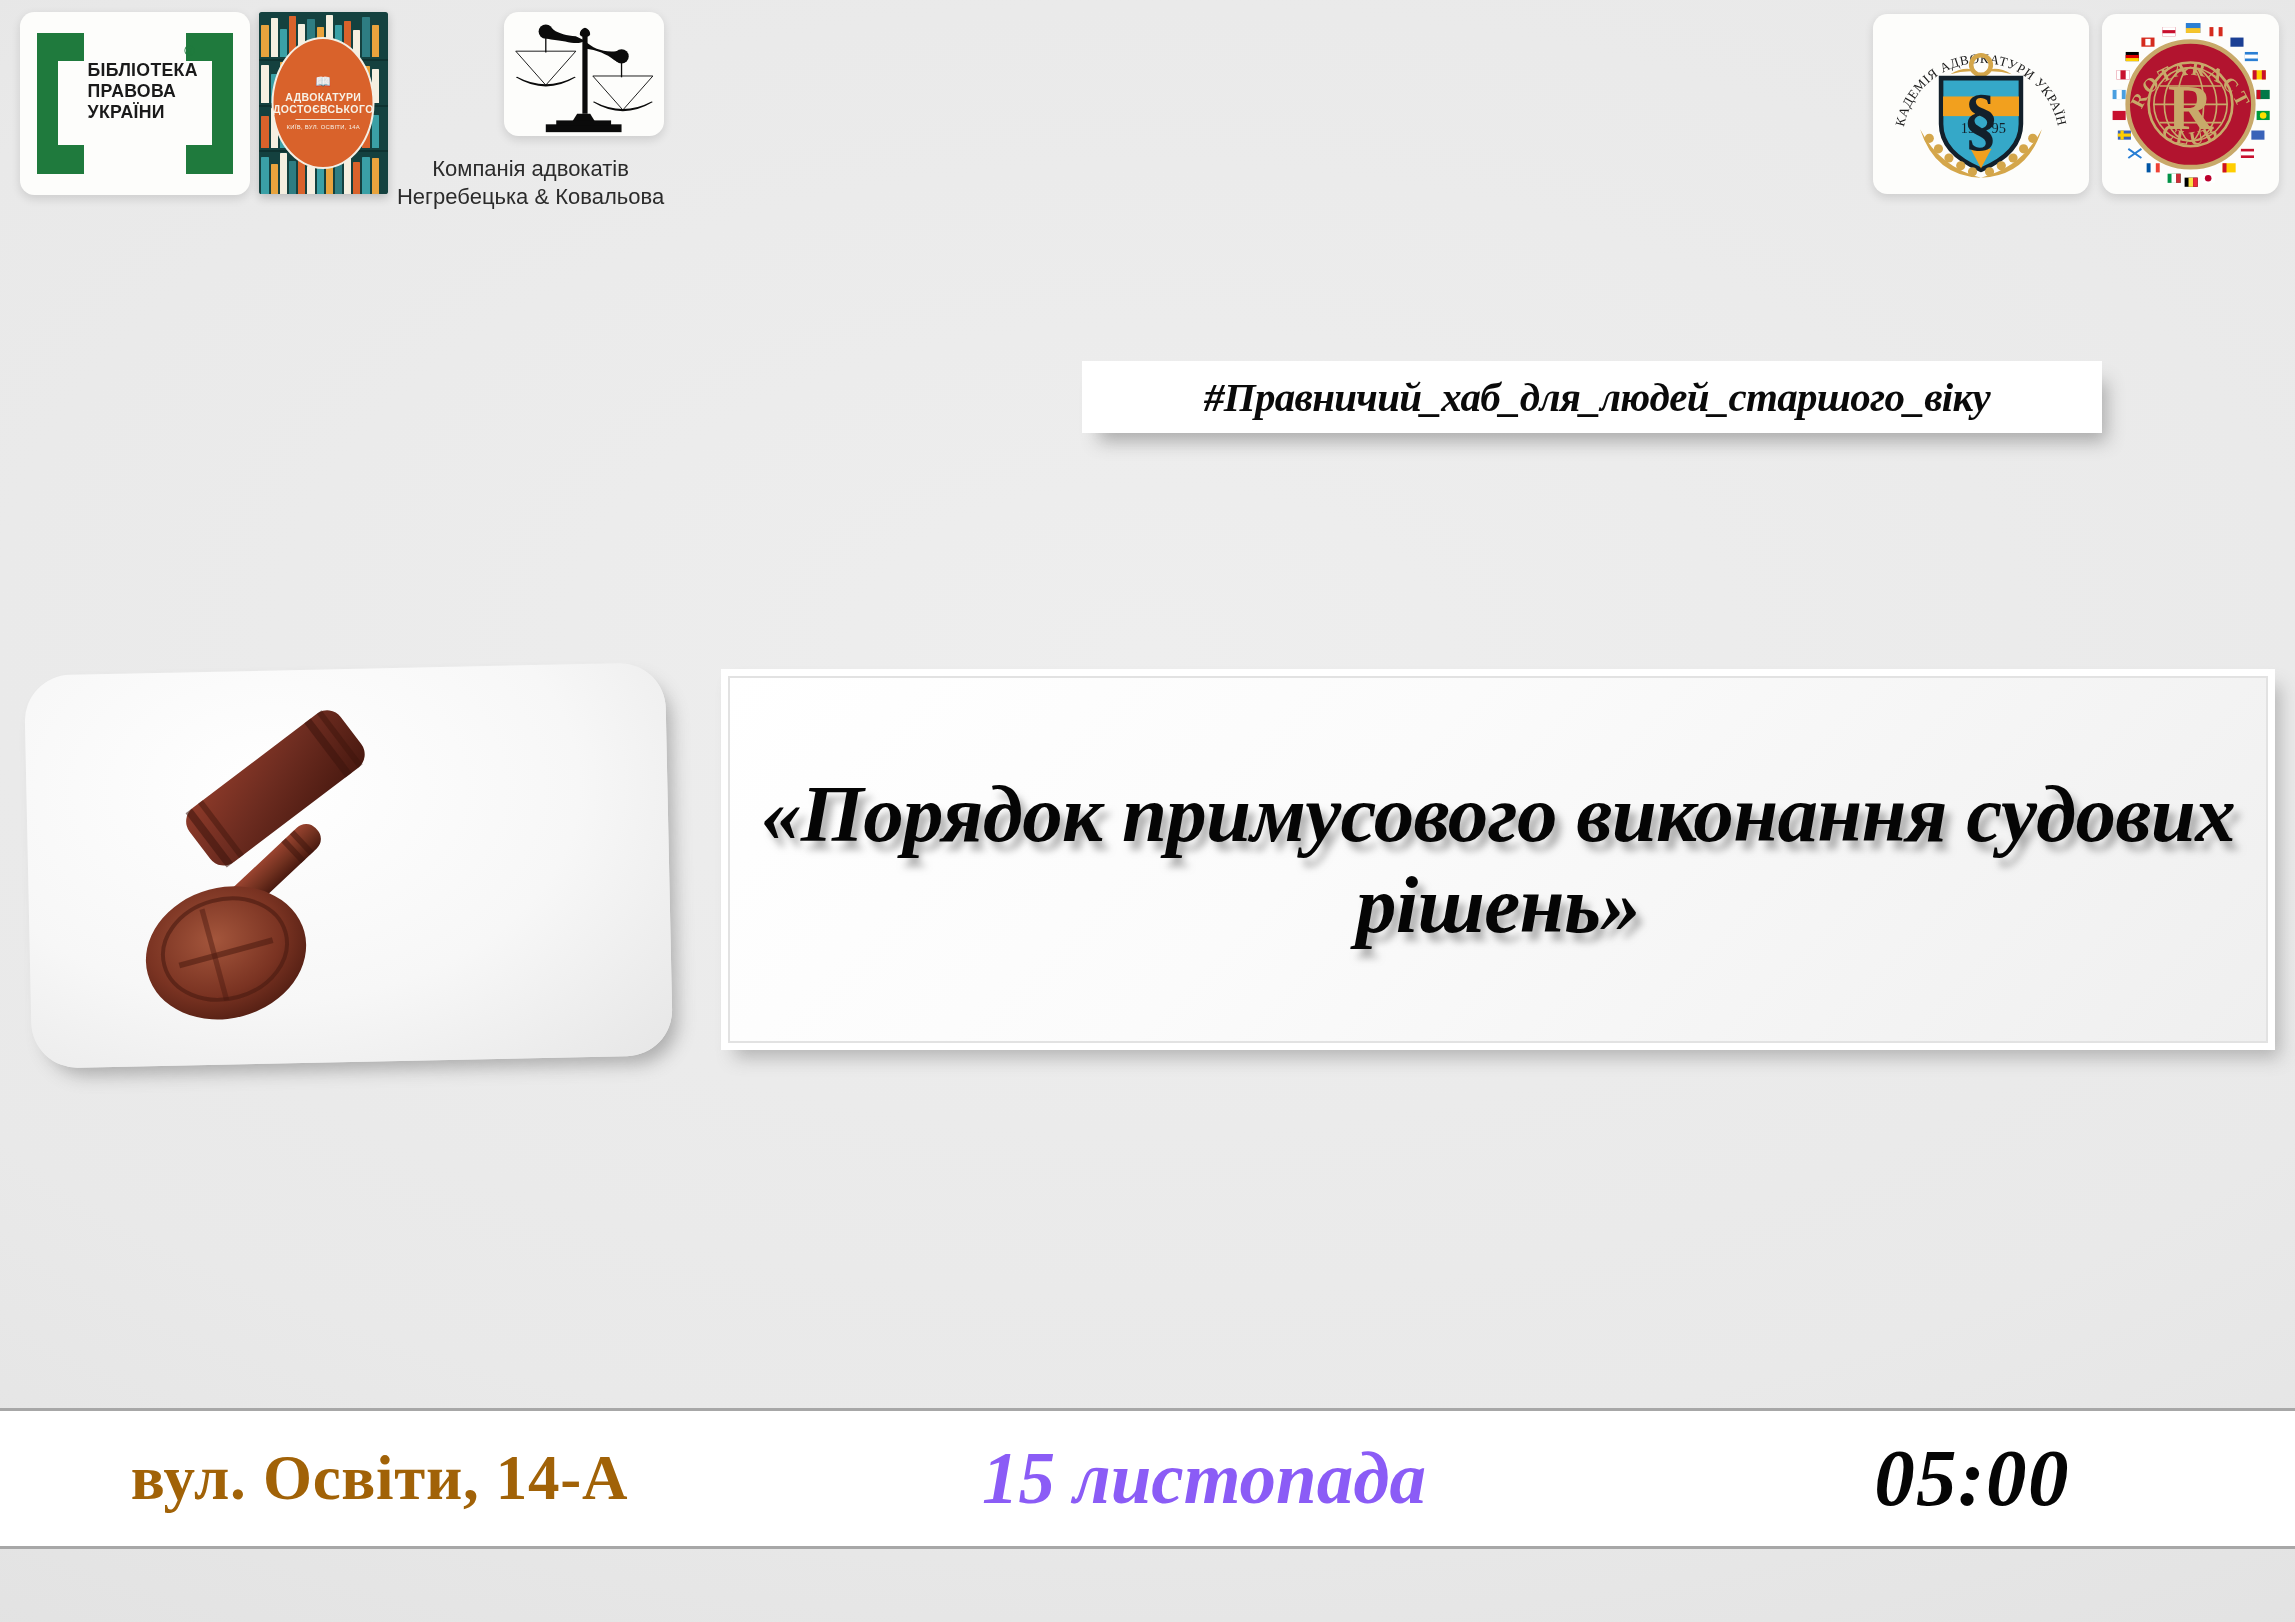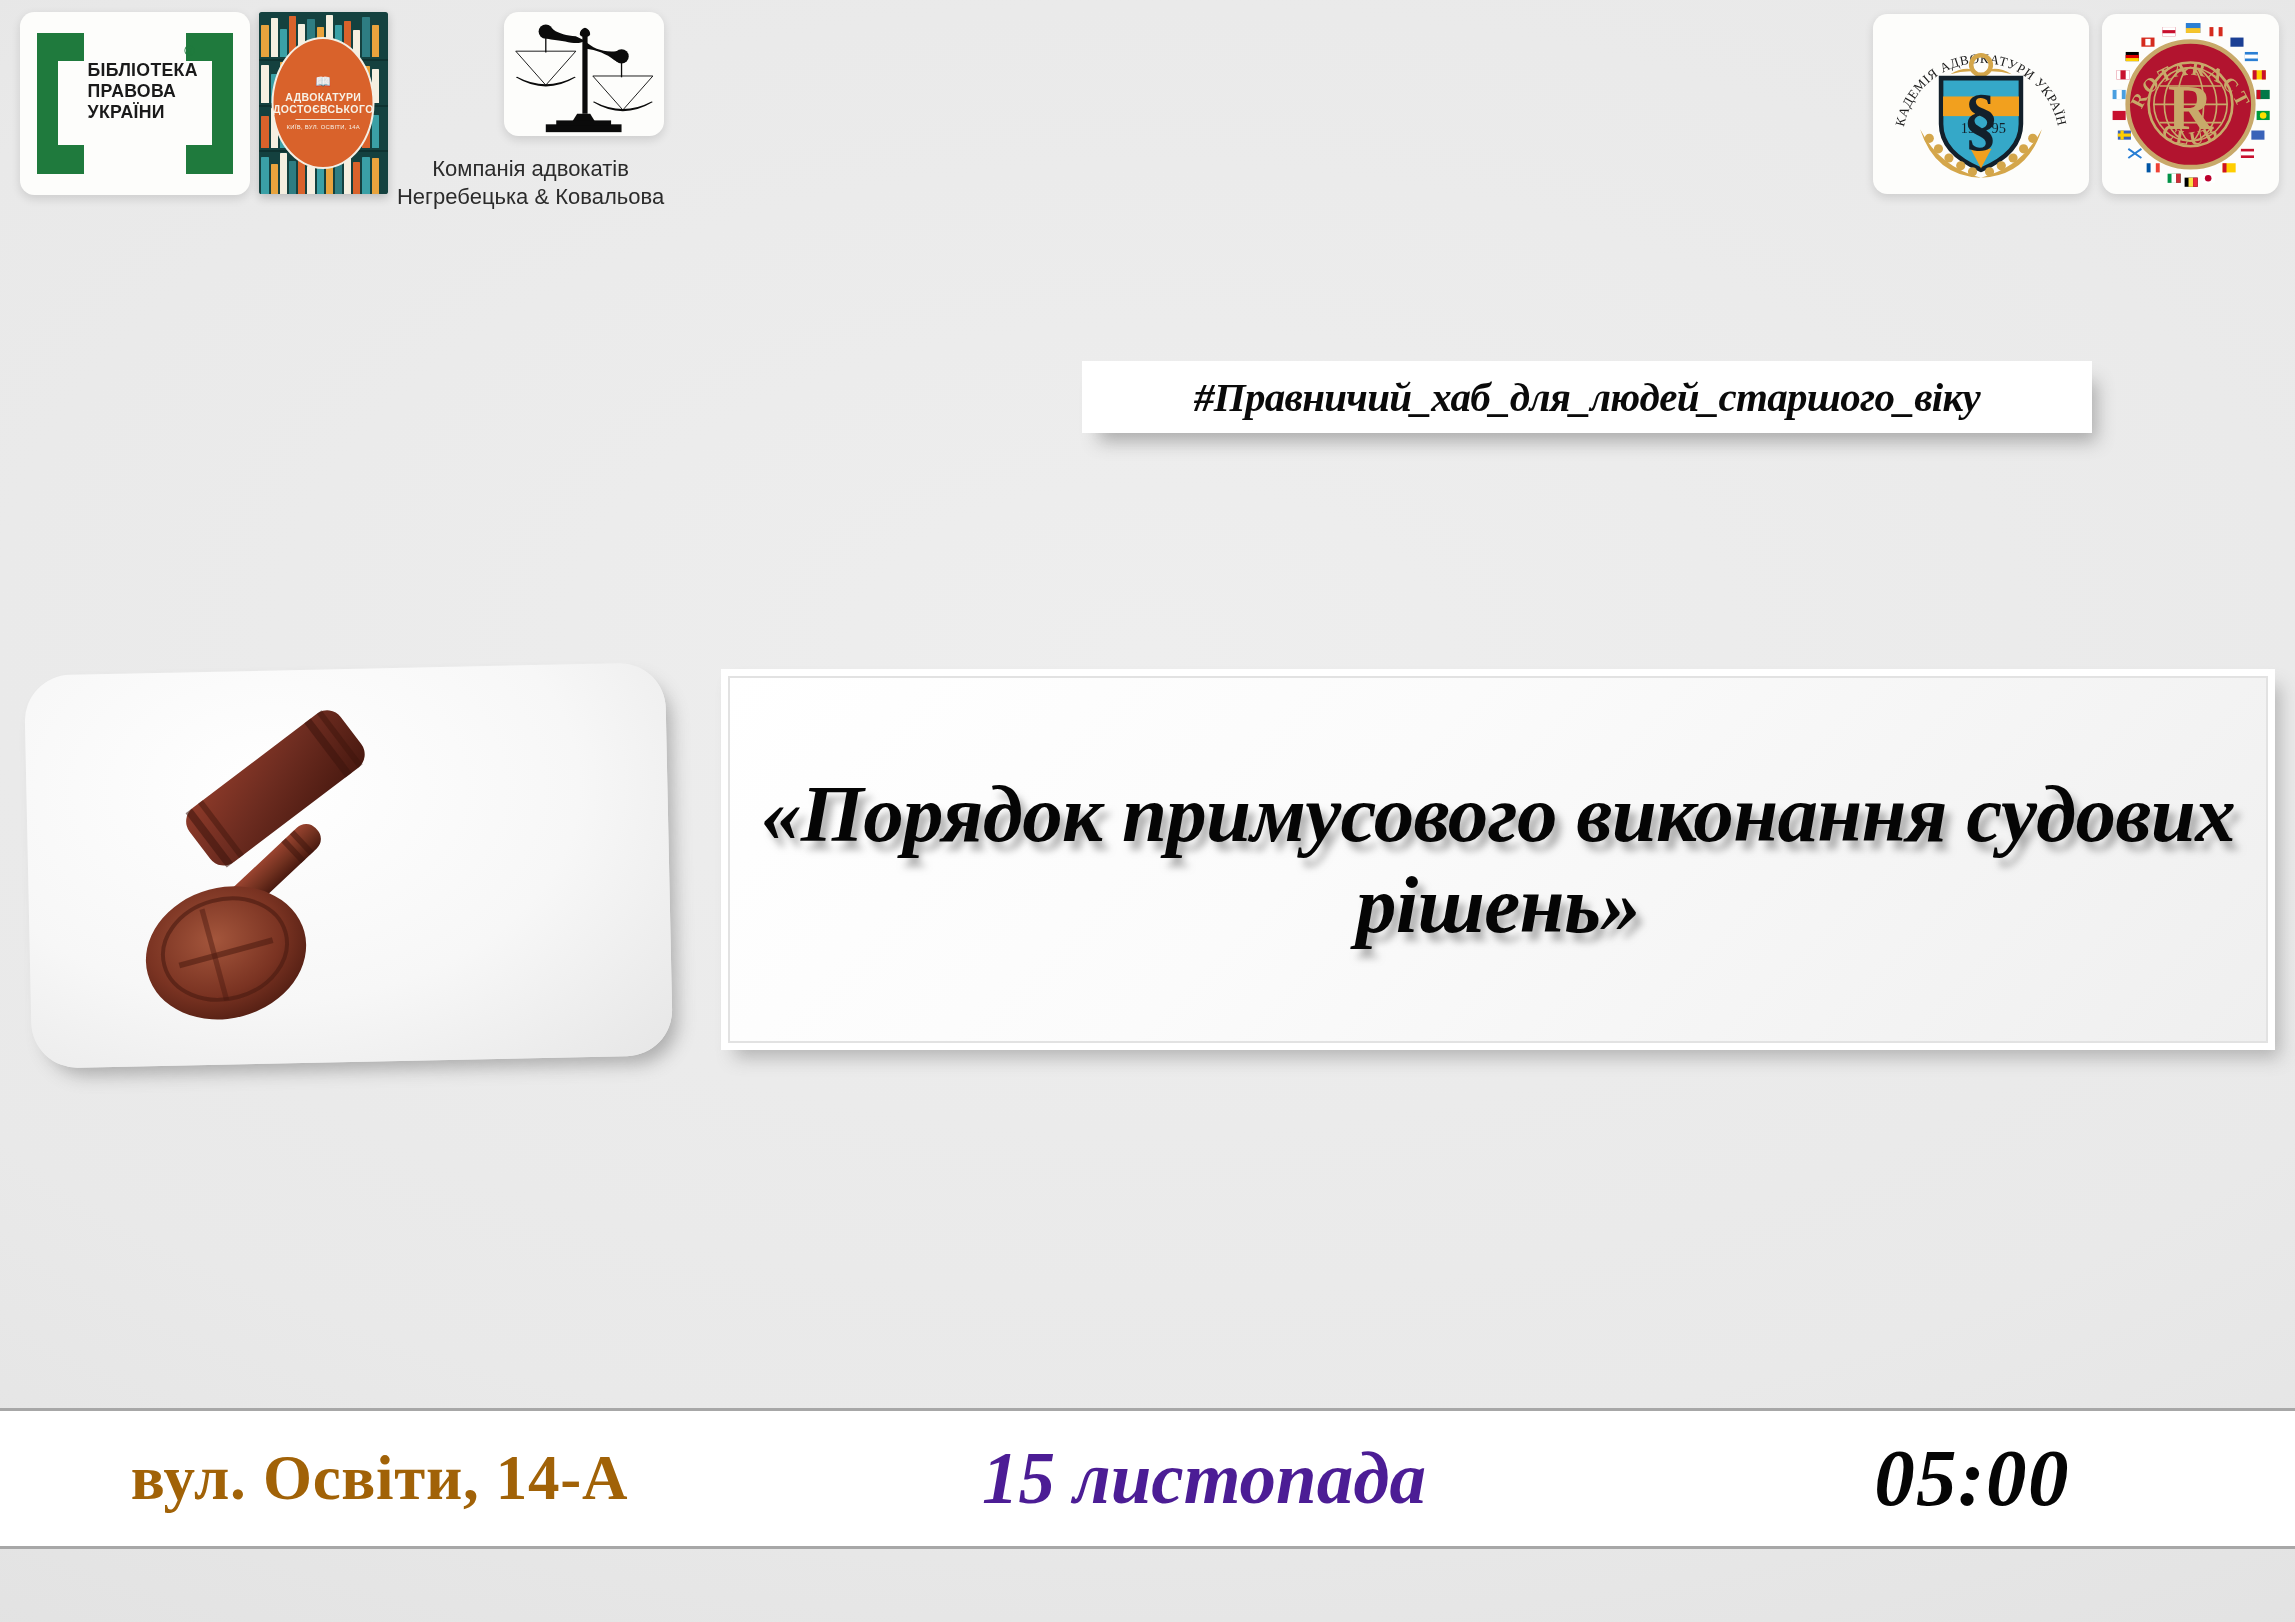--- a/index.html
+++ b/index.html
@@ -53,21 +53,21 @@
   
   .logo-row-right{position:absolute;top:14.4px;right:15.7px;display:flex;align-items:flex-start;gap:13px;}
   .acad{width:216px;height:180px;}
   .rota{width:177px;height:180px;}
 
   
   .hashtag-box{
     position:absolute;left:1082px;top:361px;width:1010px;height:72px;
     background:#ffffff;
     box-shadow:10.5px 14.4px 17px -5.2px rgba(90,90,90,.45);
-    display:flex;align-items:center;justify-content:center;
+    display:flex;align-items:center;justify-content:center;padding-left:10px;
   }
   .hashtag-text{
     font-family:"Liberation Serif", serif;font-style:italic;font-weight:bold;
     font-size:41px;color:#0a0a0a;white-space:nowrap;letter-spacing:-0.7px;
   }
 
   
   .gavel-card{
     position:absolute;left:27.5px;top:669px;width:641px;height:393px;
     border-radius:46px;background:radial-gradient(ellipse at 38% 30%, #ffffff 0%, #f7f7f7 55%, #e6e6e6 100%);
@@ -114,21 +114,21 @@
     border-top:3.3px solid #a7a7a7;border-bottom:3.3px solid #a7a7a7;
     display:flex;align-items:center;box-sizing:border-box;
   }
   .foot-addr{
     flex:0 0 759px;text-align:center;
     font-family:"Liberation Serif", serif;font-weight:bold;font-size:63px;color:#a16207;
     letter-spacing:0.7px;
   }
   .foot-date{
     flex:0 0 890px;text-align:center;
-    font-family:"Liberation Serif", serif;font-style:italic;font-weight:bold;font-size:73px;color:#4c1d95;
+    font-family:"Liberation Serif", serif;font-style:italic;font-weight:bold;font-size:73px;color:#8b5cf6;
   }
   .foot-time{
     flex:1;text-align:center;
     font-family:"Liberation Serif", serif;font-style:italic;font-weight:bold;font-size:81px;color:#050505;
     letter-spacing:1.3px;
   }
 </style>
 </head>
 <body>
 

